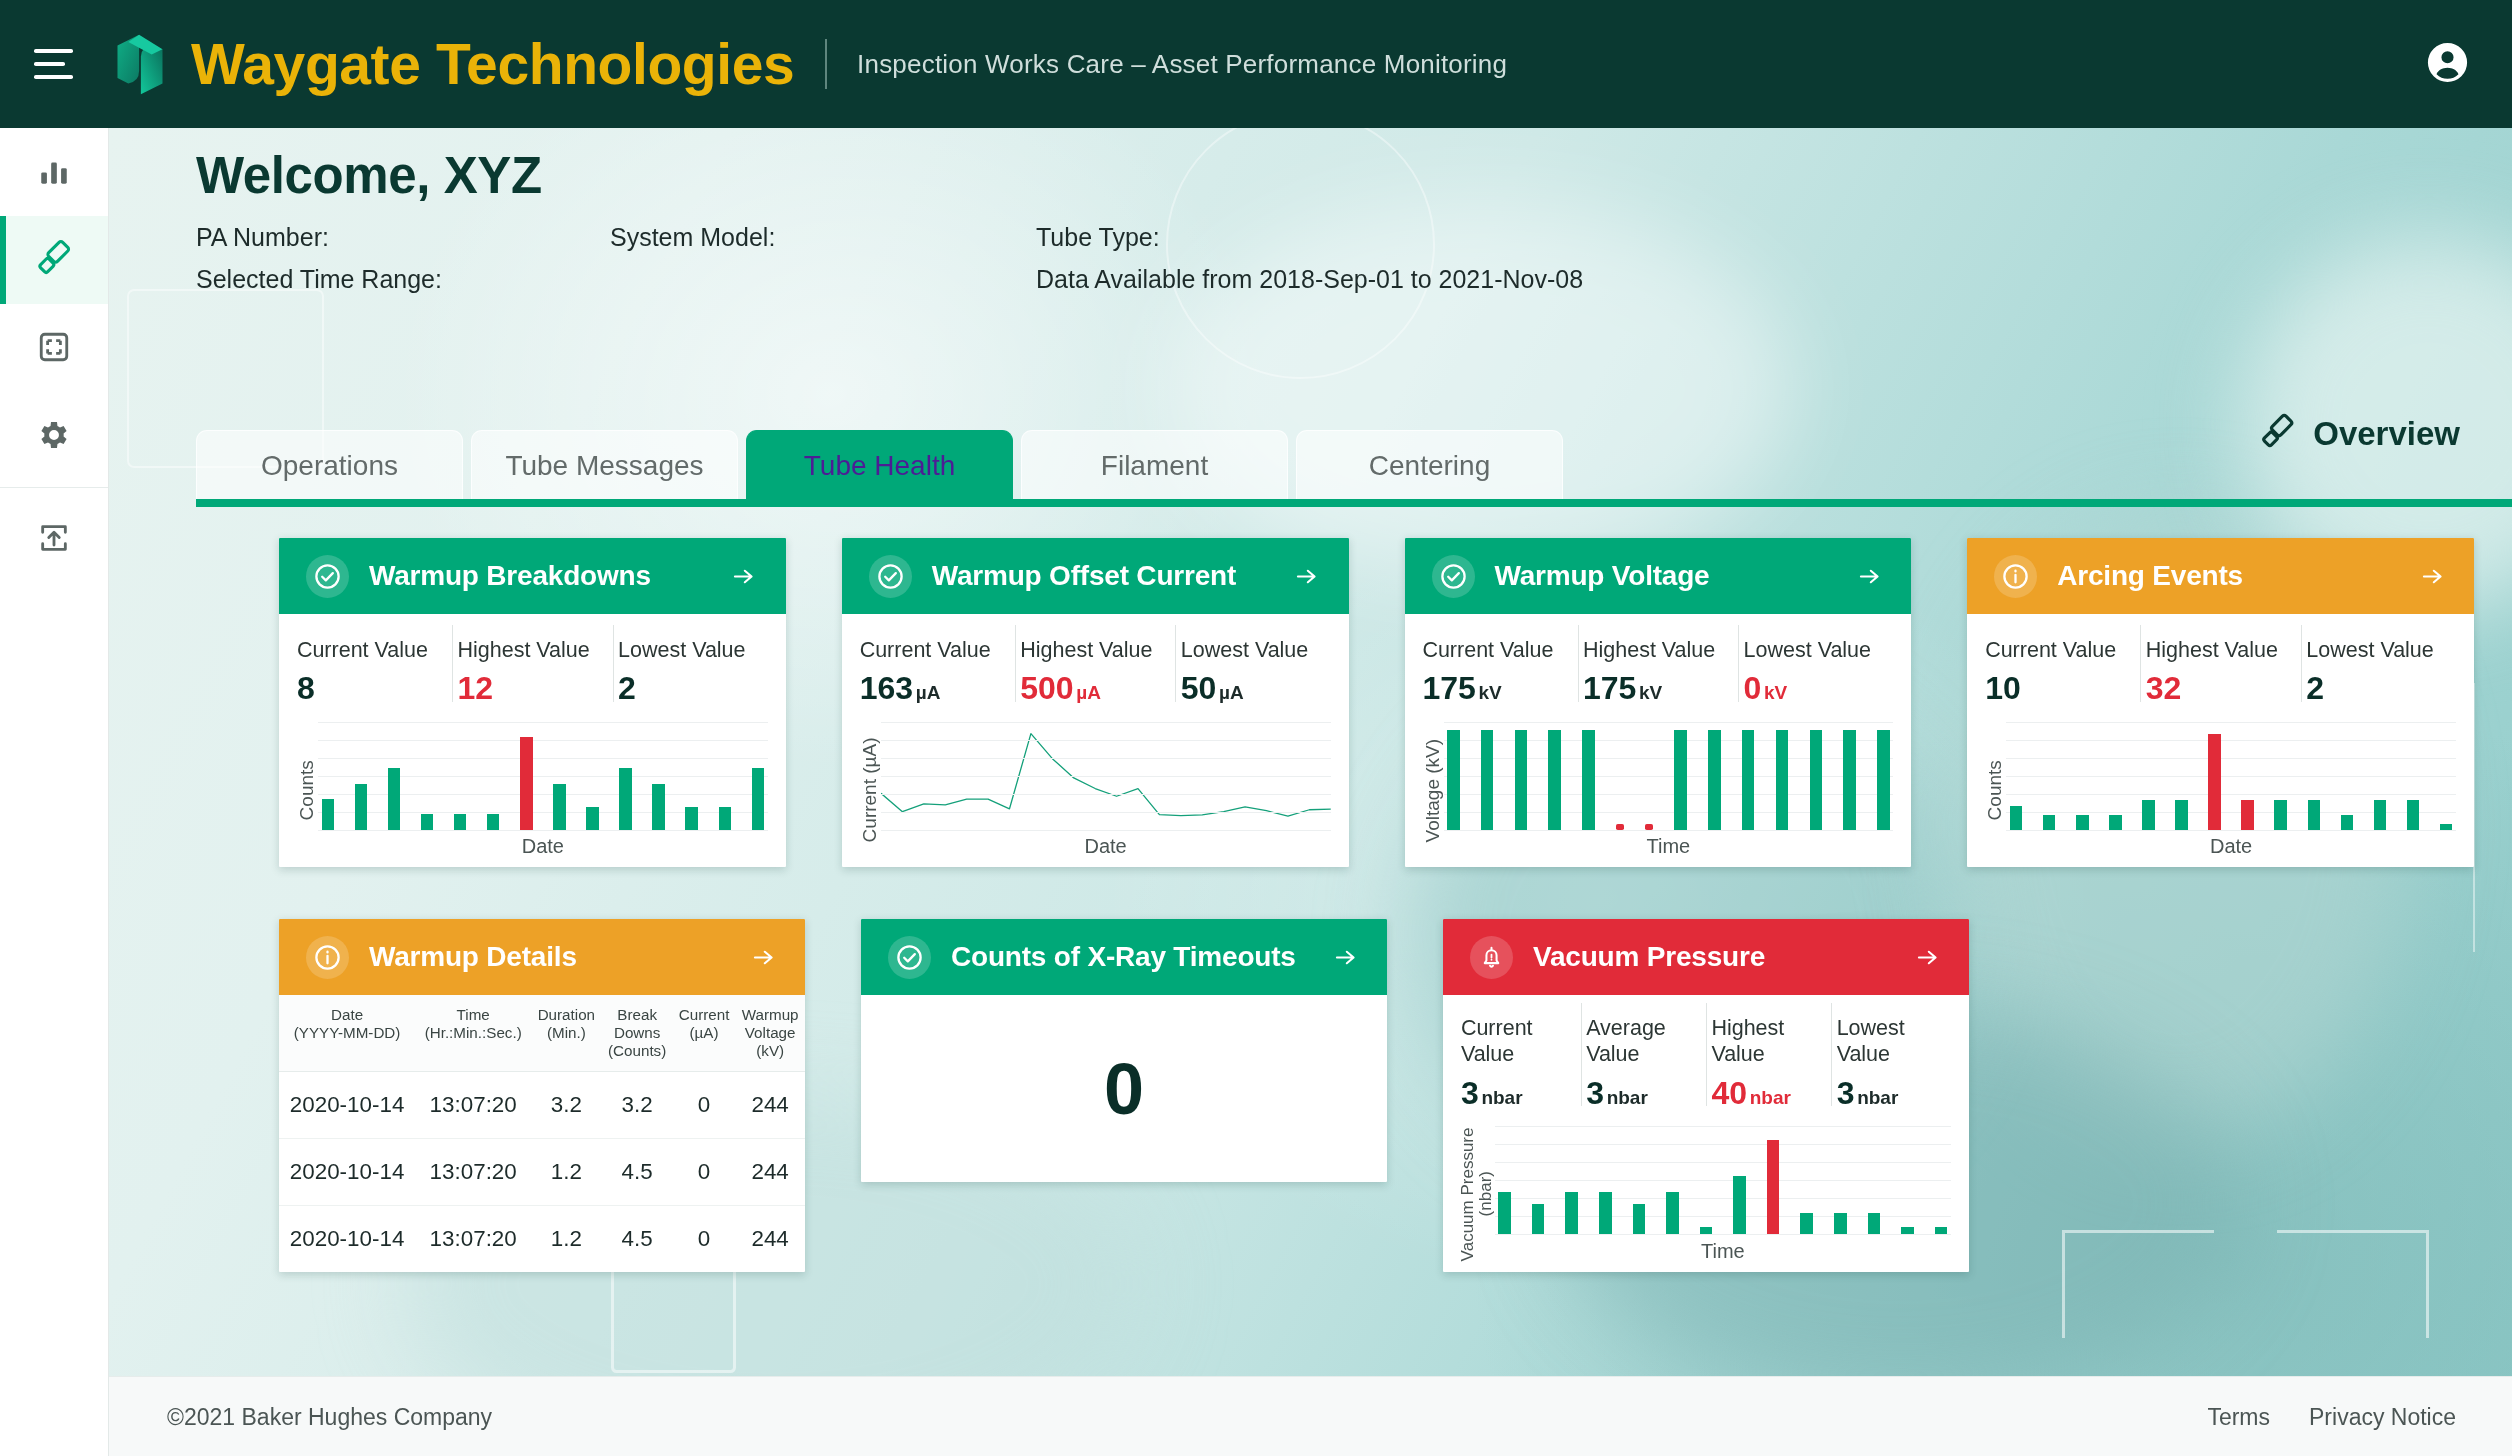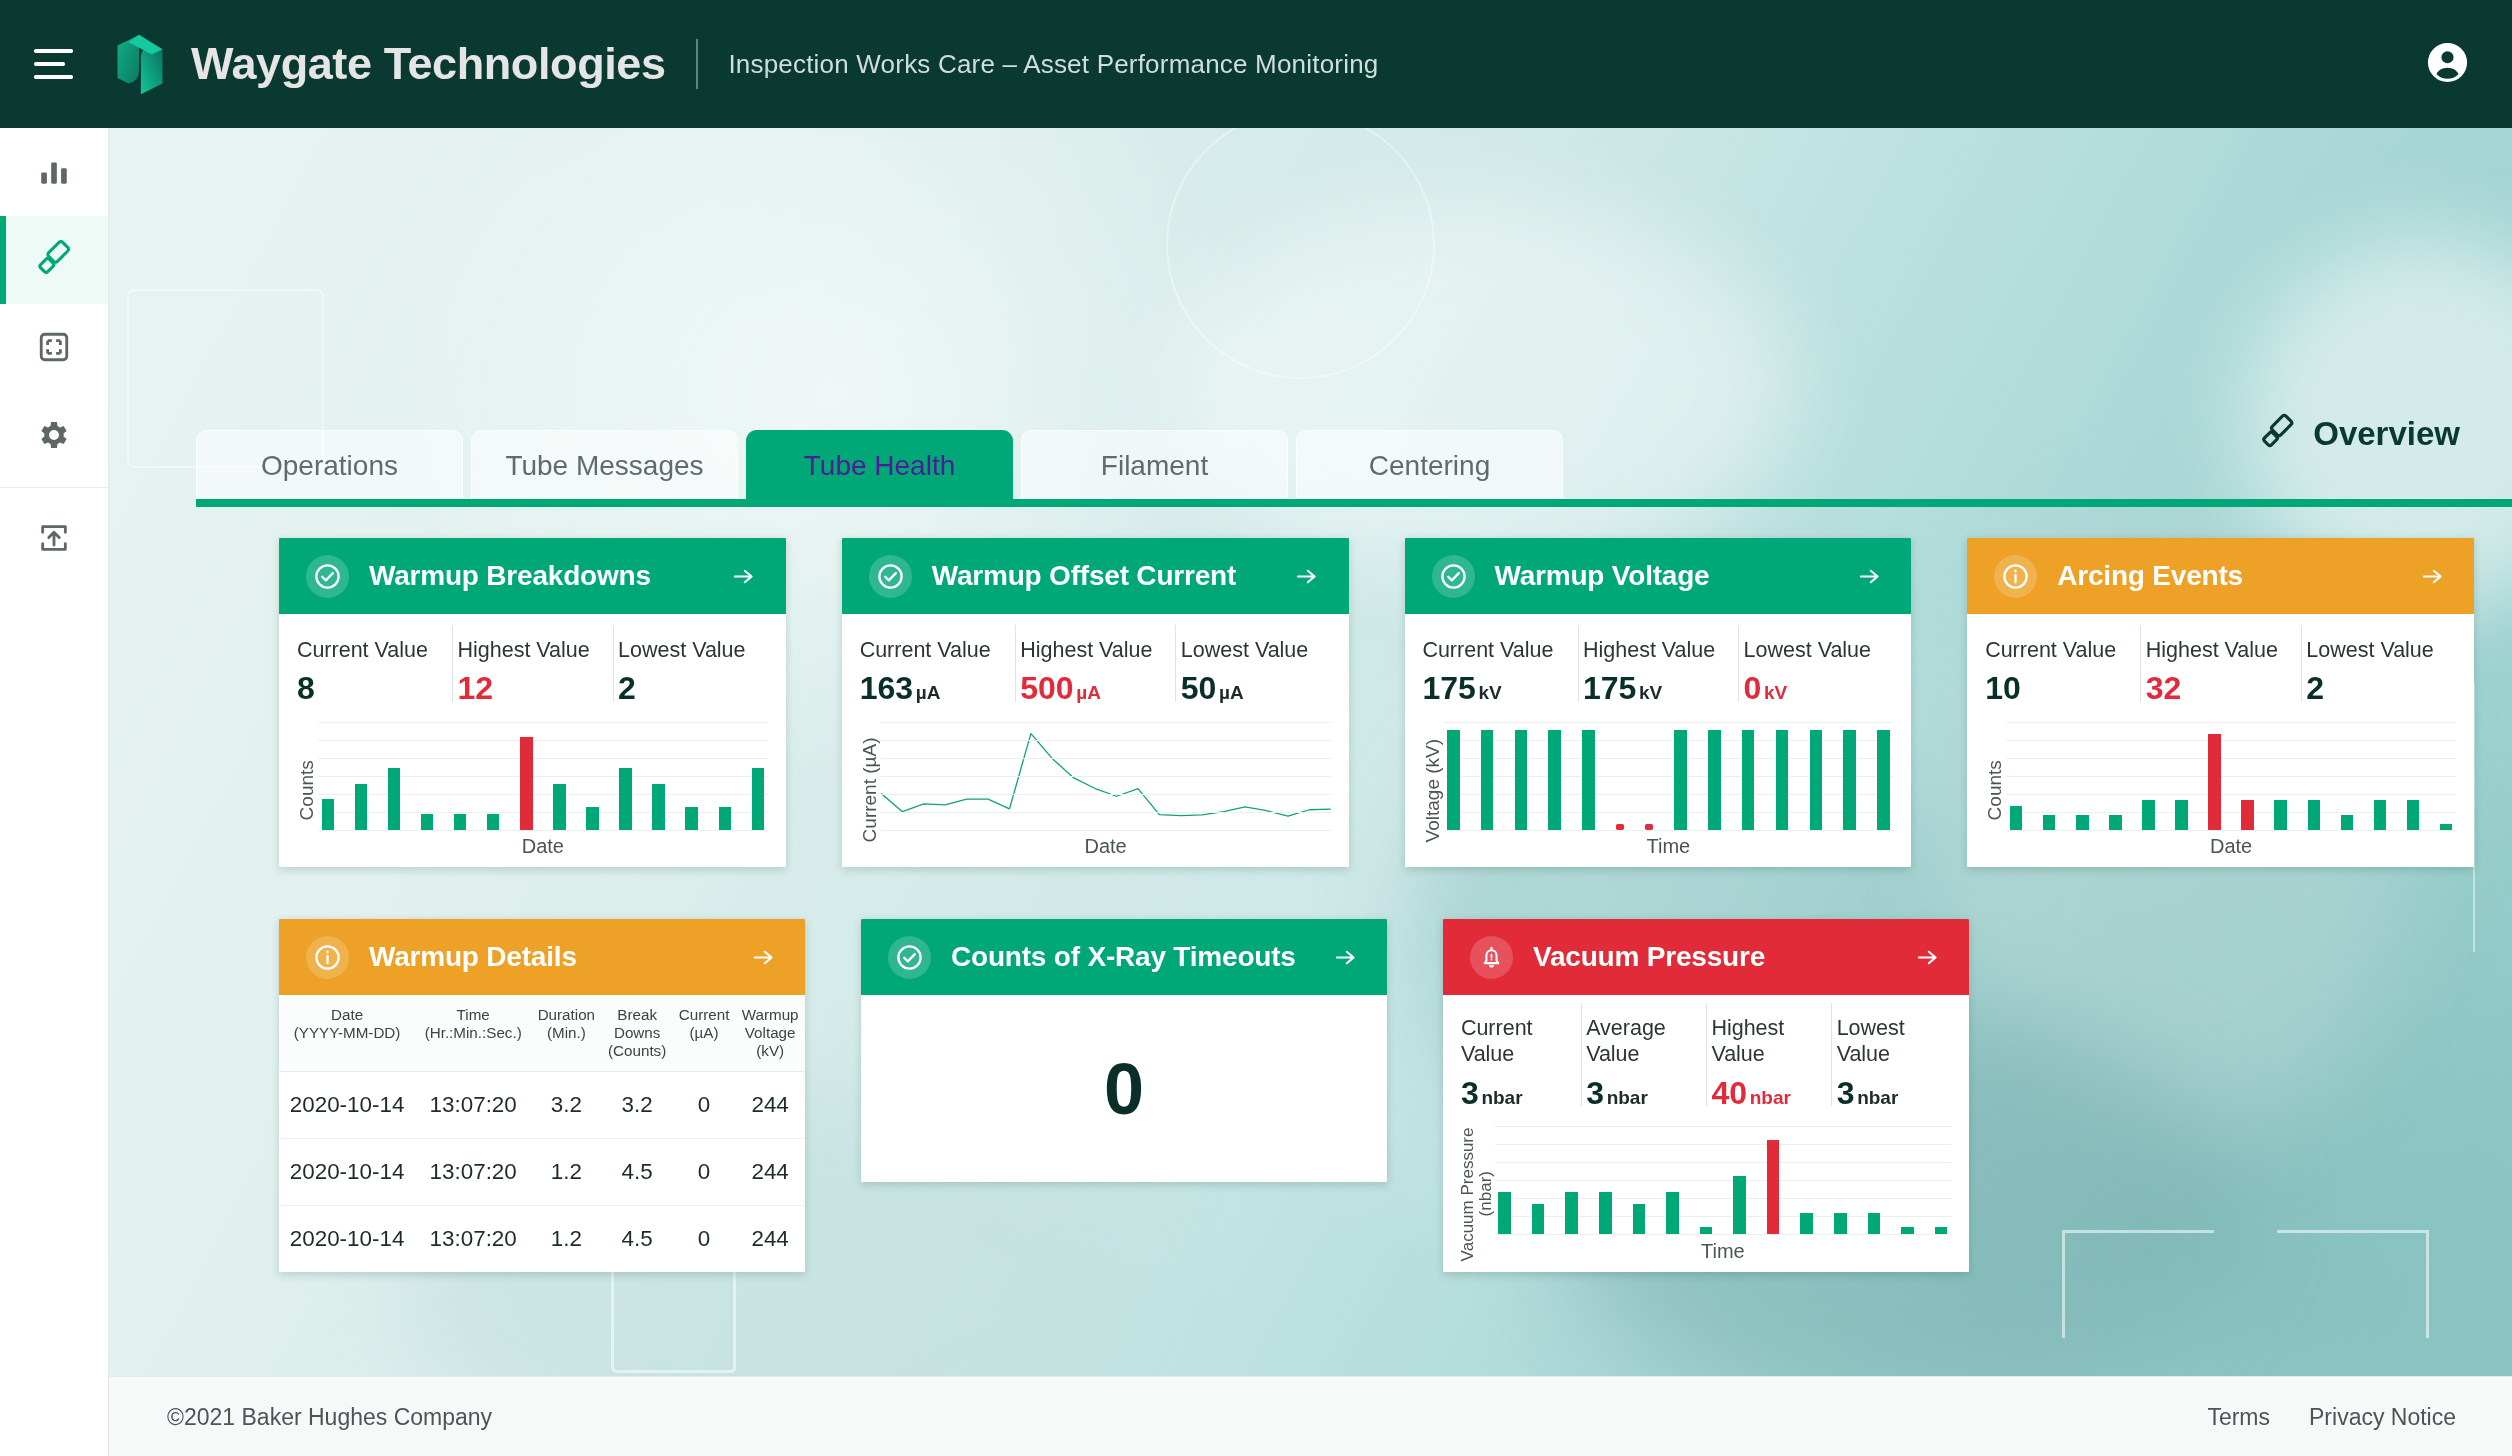--- a/index.html
+++ b/index.html
@@ -19,21 +19,21 @@
     display:flex; align-items:center; z-index:40;
   }
   .hamburger { width:39px; height:30.5px; margin-left:34px; margin-right:39px;
     display:flex; flex-direction:column; justify-content:space-between; cursor:pointer;}
   .hamburger span { display:block; height:4.5px; background:#ffffff; border-radius:1.8px;}
   .hamburger span:nth-child(1){ width:39px;}
   .hamburger span:nth-child(2){ width:30.5px;}
   .hamburger span:nth-child(3){ width:39px;}
 
   .logo-mark { width:56px; height:63px; margin-right:23px; flex:0 0 auto;}
-  .brand-name { font-size:45px; font-weight:bold; color:#e5e5e5; letter-spacing:-0.4px; white-space:nowrap;}
+  .brand-name { font-size:57px; font-weight:bold; color:#eab308; letter-spacing:-0.4px; white-space:nowrap;}
   .brand-divider { width:1.8px; height:50px; background:#5f867e; margin:0 30.5px;}
   .subtitle { font-size:26px; color:#cfdedb; white-space:nowrap; letter-spacing:0.2px;}
   .avatar-wrap { margin-left:auto; margin-right:41px; }
 
   
   .rail {
     position:absolute; left:0; top:128px; width:109px; height:1329px;
     background:#ffffff; z-index:35;
     border-right:0.9px solid #e3e9e8;
     display:flex; flex-direction:column; align-items:stretch;
@@ -237,20 +237,31 @@
   <div class="blob b4"></div>
   <div class="blob b5"></div>
   <div class="blob b6"></div>
   <div class="outline o1"></div>
   <div class="outline o2"></div>
   <div class="outline o3"></div>
   <div class="outline o4"></div>
   <div class="outline o5"></div>
   <div class="outline o6"></div>
 
+  <div class="welcome">
+    <h1>Welcome, XYZ</h1>
+    <div class="meta-grid">
+      <div>PA Number:</div>
+      <div>System Model:</div>
+      <div>Tube Type:</div>
+      <div>Selected Time Range:</div>
+      <div></div>
+      <div>Data Available from 2018-Sep-01 to 2021-Nov-08</div>
+    </div>
+  </div>
 
   <div class="tabstrip">
     <div class="tab">Operations</div>
     <div class="tab">Tube Messages</div>
     <div class="tab active">Tube Health</div>
     <div class="tab">Filament</div>
     <div class="tab">Centering</div>
   </div>
   <div class="tab-underline"></div>
 

